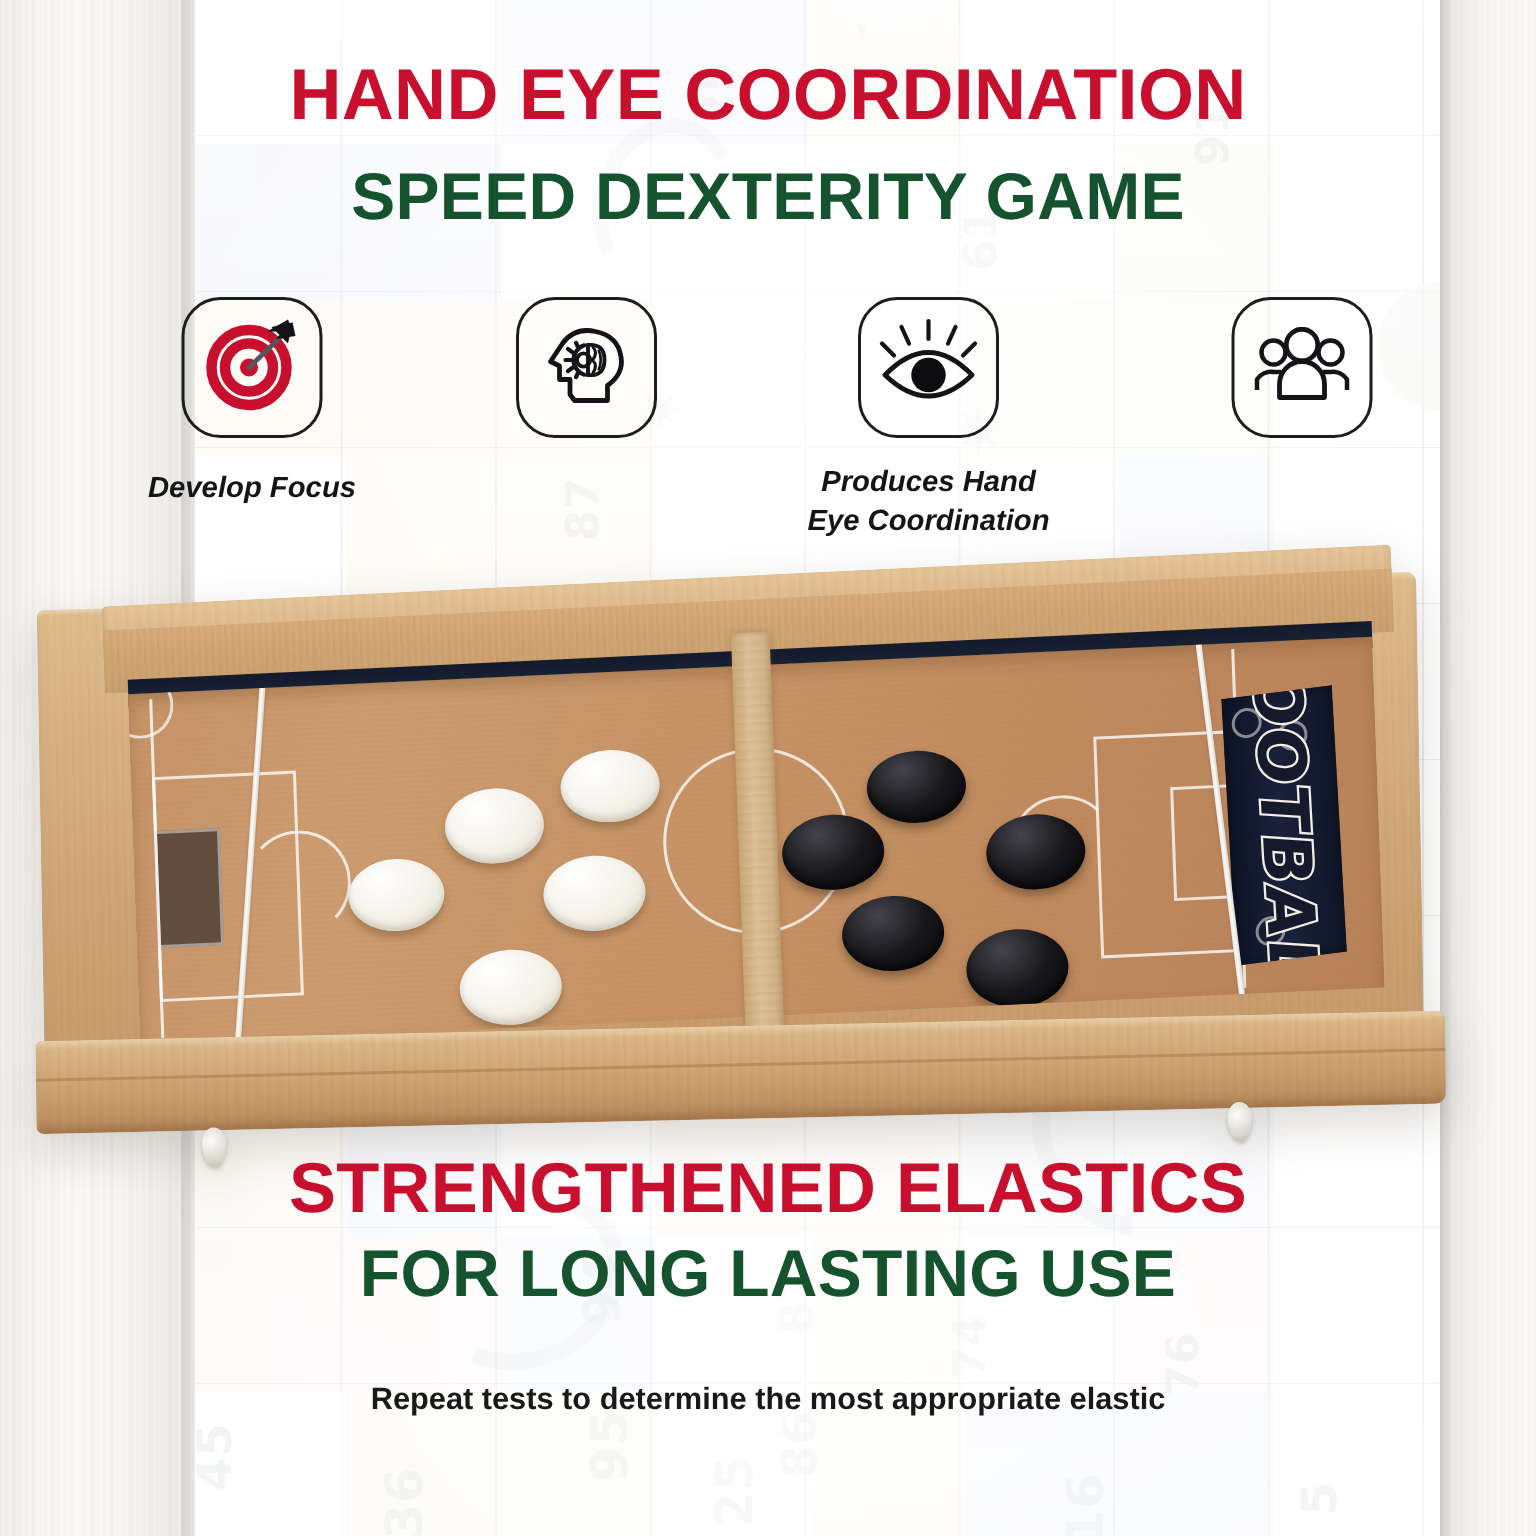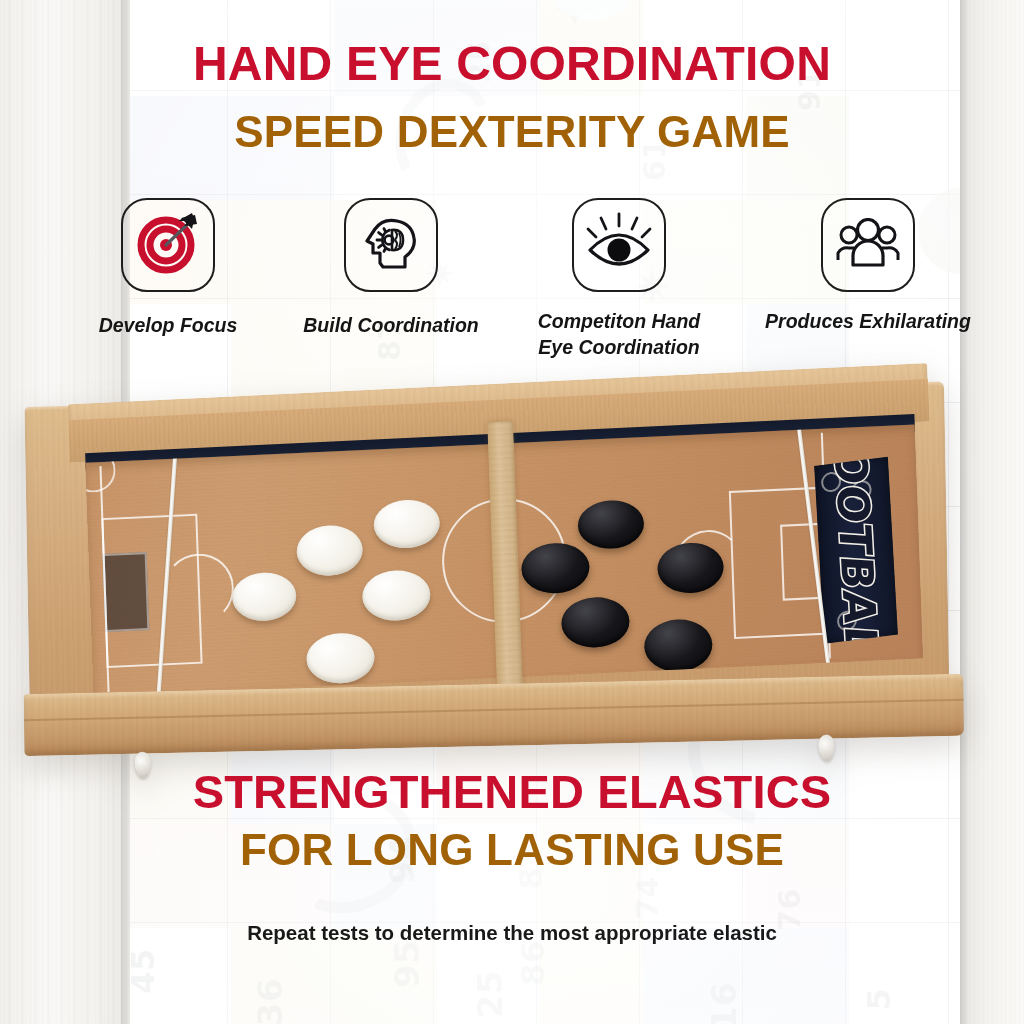--- a/index.html
+++ b/index.html
@@ -108,21 +108,21 @@
 
   
   .headline {
     position:absolute; left:0; right:0;
     text-align:center;
     font-weight:700;
     line-height:1.0;
     white-space:nowrap;
   }
   .hl-red  { color:#C8102E; }
-  .hl-blue { color:#a16207; }
+  .hl-blue { color:#14532d; }
 
   #top-red   { top:40px;  font-size:48px; letter-spacing:.2px; }
   #top-blue  { top:110px; font-size:44px; letter-spacing:.2px; }
 
   #bot-red   { top:768px; font-size:47px; letter-spacing:.2px; }
   #bot-blue  { top:828px; font-size:44px; letter-spacing:.2px; }
 
   #bot-sub {
     position:absolute; left:0; right:0; top:896px;
     text-align:center;
@@ -446,63 +446,59 @@
         <span>
           <svg width="60" height="60" viewBox="0 0 60 60" aria-hidden="true">
             <path d="M44 54 L44 44 Q55 36 53 25 Q51 11 36 8 Q22 5 14 16 L6 28 L12 31 L12 40 L19 40 L19 50 L22 54 Z" fill="none" stroke="#141418" stroke-width="3.2" stroke-linejoin="round"></path>
             <path d="M31 17 L31 37 Q42 38 42 27 Q42 16 31 17 Z" fill="none" stroke="#141418" stroke-width="2.6"></path>
             <path d="M34 18 Q38 22 34 27 Q38 31 34 36" fill="none" stroke="#141418" stroke-width="2"></path>
             <path d="M38 20 Q41 27 38 34" fill="none" stroke="#141418" stroke-width="1.8"></path>
             <path d="M28.5 17.2 a10.3 10.3 0 0 0 0 19.6 M23 15.6 l1.6 3.3 M23 38.4 l1.6-3.3 M17.6 19.6 l3 2.2 M17.6 34.4 l3-2.2 M16 27 h3.6" fill="none" stroke="#141418" stroke-width="2.8" stroke-linecap="round"></path>
             <circle cx="28" cy="27" r="4.4" fill="none" stroke="#141418" stroke-width="2.6"></circle>
           </svg>
         </span>
-      </div>
-      <div class="feat-label">
-        <span>Build Coordination</span>
       </div>
     </div>
 
     <div class="feature" id="feature-2">
       <div class="feat-card">
         <span>
           <svg width="66" height="62" viewBox="0 0 66 62" aria-hidden="true">
             <path d="M4 38 Q33 8 62 38 Q33 66 4 38 Z" fill="none" stroke="#141418" stroke-width="3.2" stroke-linejoin="round"></path>
             <circle cx="33" cy="38" r="11.5" fill="#0c0c0f"></circle>
             <g stroke="#141418" stroke-width="2.8" stroke-linecap="round">
               <line x1="33" y1="14" x2="33" y2="2"></line>
               <line x1="20" y1="17" x2="15" y2="6"></line>
               <line x1="46" y1="17" x2="51" y2="6"></line>
               <line x1="10" y1="25" x2="2" y2="17"></line>
               <line x1="56" y1="25" x2="64" y2="17"></line>
             </g>
           </svg>
         </span>
       </div>
       <div class="feat-label">
-        <span>Competiton Hand</span>
+        <span>Produces Hand</span>
         <span>Eye Coordination</span>
       </div>
     </div>
 
     <div class="feature" id="feature-3">
       <div class="feat-card">
         <span>
           <svg width="64" height="50" viewBox="0 0 64 50" aria-hidden="true">
             <circle cx="13" cy="17" r="8" fill="none" stroke="#141418" stroke-width="3"></circle>
             <path d="M2 42 v-7 a11 11 0 0 1 11-5 h5" fill="none" stroke="#141418" stroke-width="3" stroke-linejoin="round"></path>
             <circle cx="51" cy="17" r="8" fill="none" stroke="#141418" stroke-width="3"></circle>
             <path d="M62 42 v-7 a11 11 0 0 0 -11-5 h-5" fill="none" stroke="#141418" stroke-width="3" stroke-linejoin="round"></path>
             <circle cx="32" cy="12" r="10.5" fill="none" stroke="#141418" stroke-width="3.2"></circle>
             <path d="M17 47 v-9 a15 15 0 0 1 30 0 v9 Z" fill="none" stroke="#141418" stroke-width="3.2" stroke-linejoin="round"></path>
           </svg>
         </span>
       </div>
       <div class="feat-label">
-        <span>Produces Exhilarating</span>
       </div>
     </div>
   </div>
 
   <div id="product">
     <span class="sr-only">slingshot-football-board-game</span>
 
     <div id="board-wrap">
       <div id="board">
 

